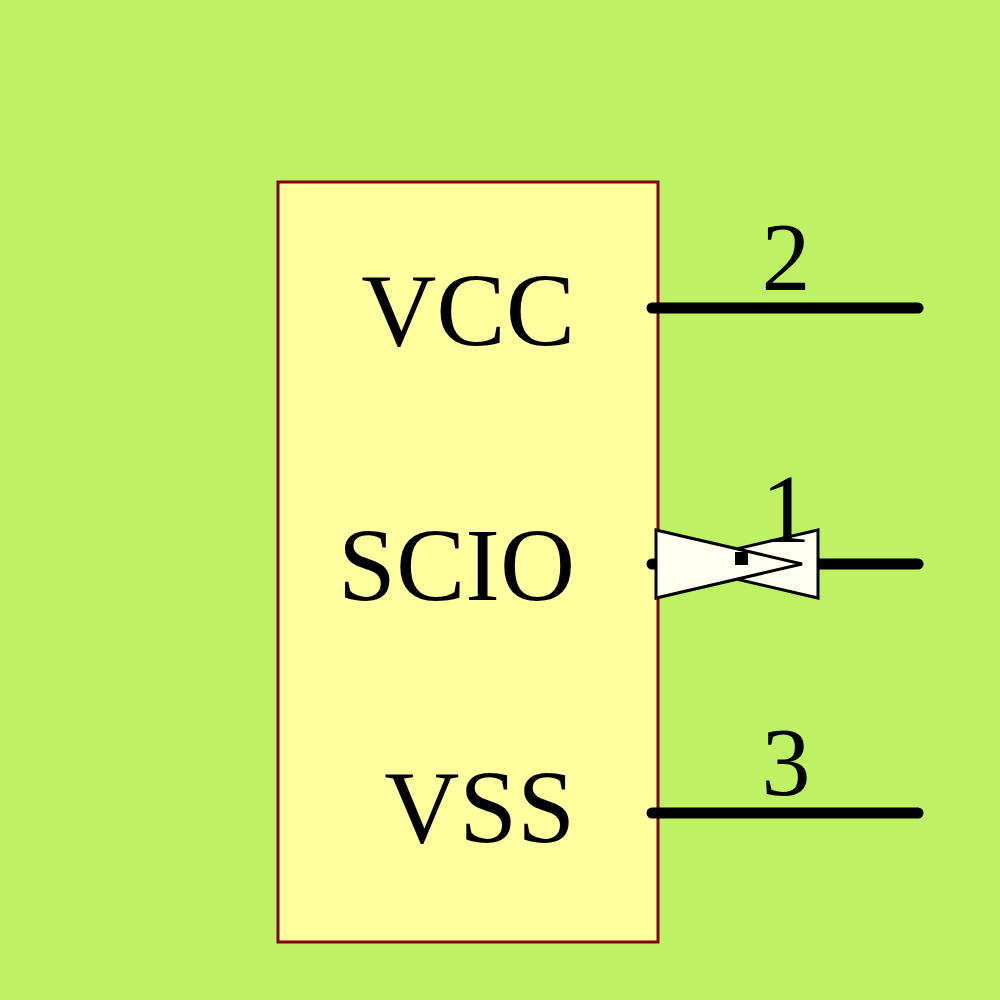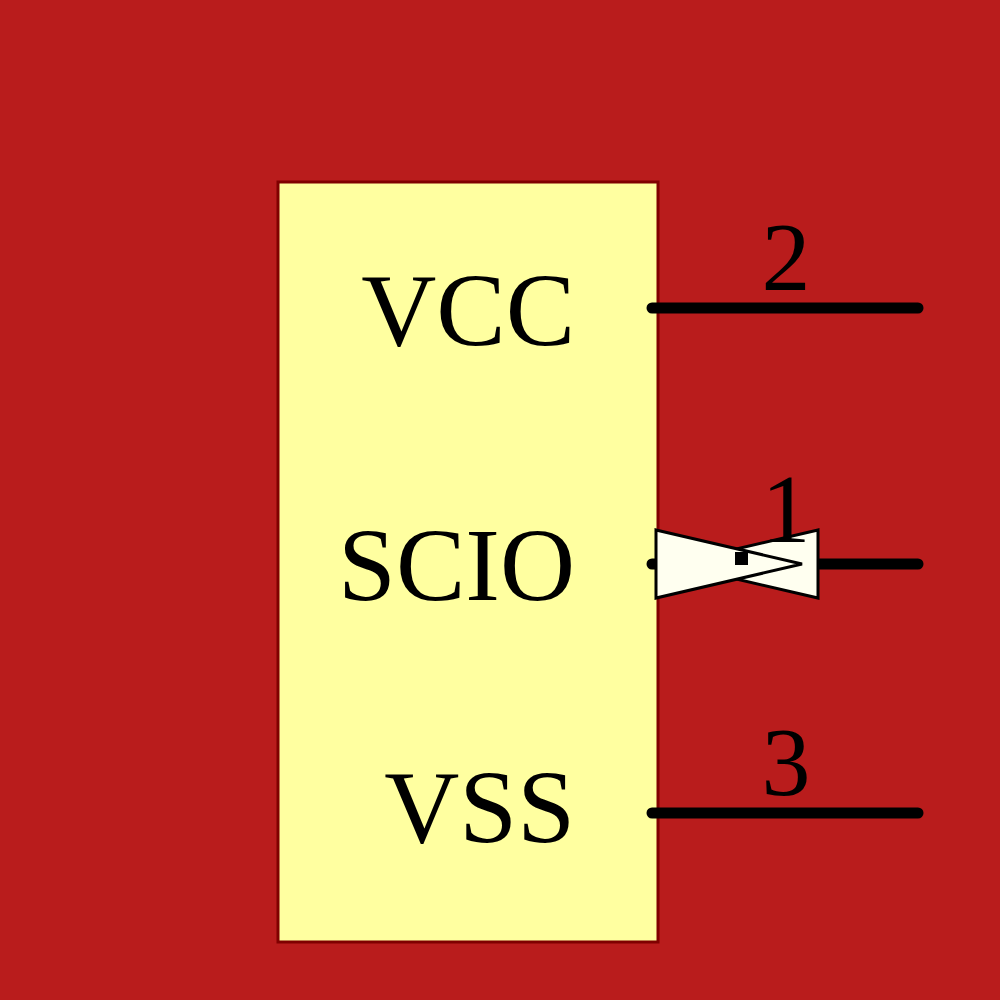--- a/index.html
+++ b/index.html
@@ -10,21 +10,21 @@
   body {
     width: 1000px;
     height: 1000px;
     font-family: "Liberation Serif", "DejaVu Serif", serif;
     overflow: hidden;
   }
   #schematic-root {
     position: relative;
     width: 1000px;
     height: 1000px;
-    background: #b91c1c;
+    background: #bef264;
   }
   #symbol-svg {
     position: absolute;
     left: 0;
     top: 0;
     display: block;
   }
   .pin-label {
     font-family: "Liberation Serif", "DejaVu Serif", serif;
     font-size: 104px;

